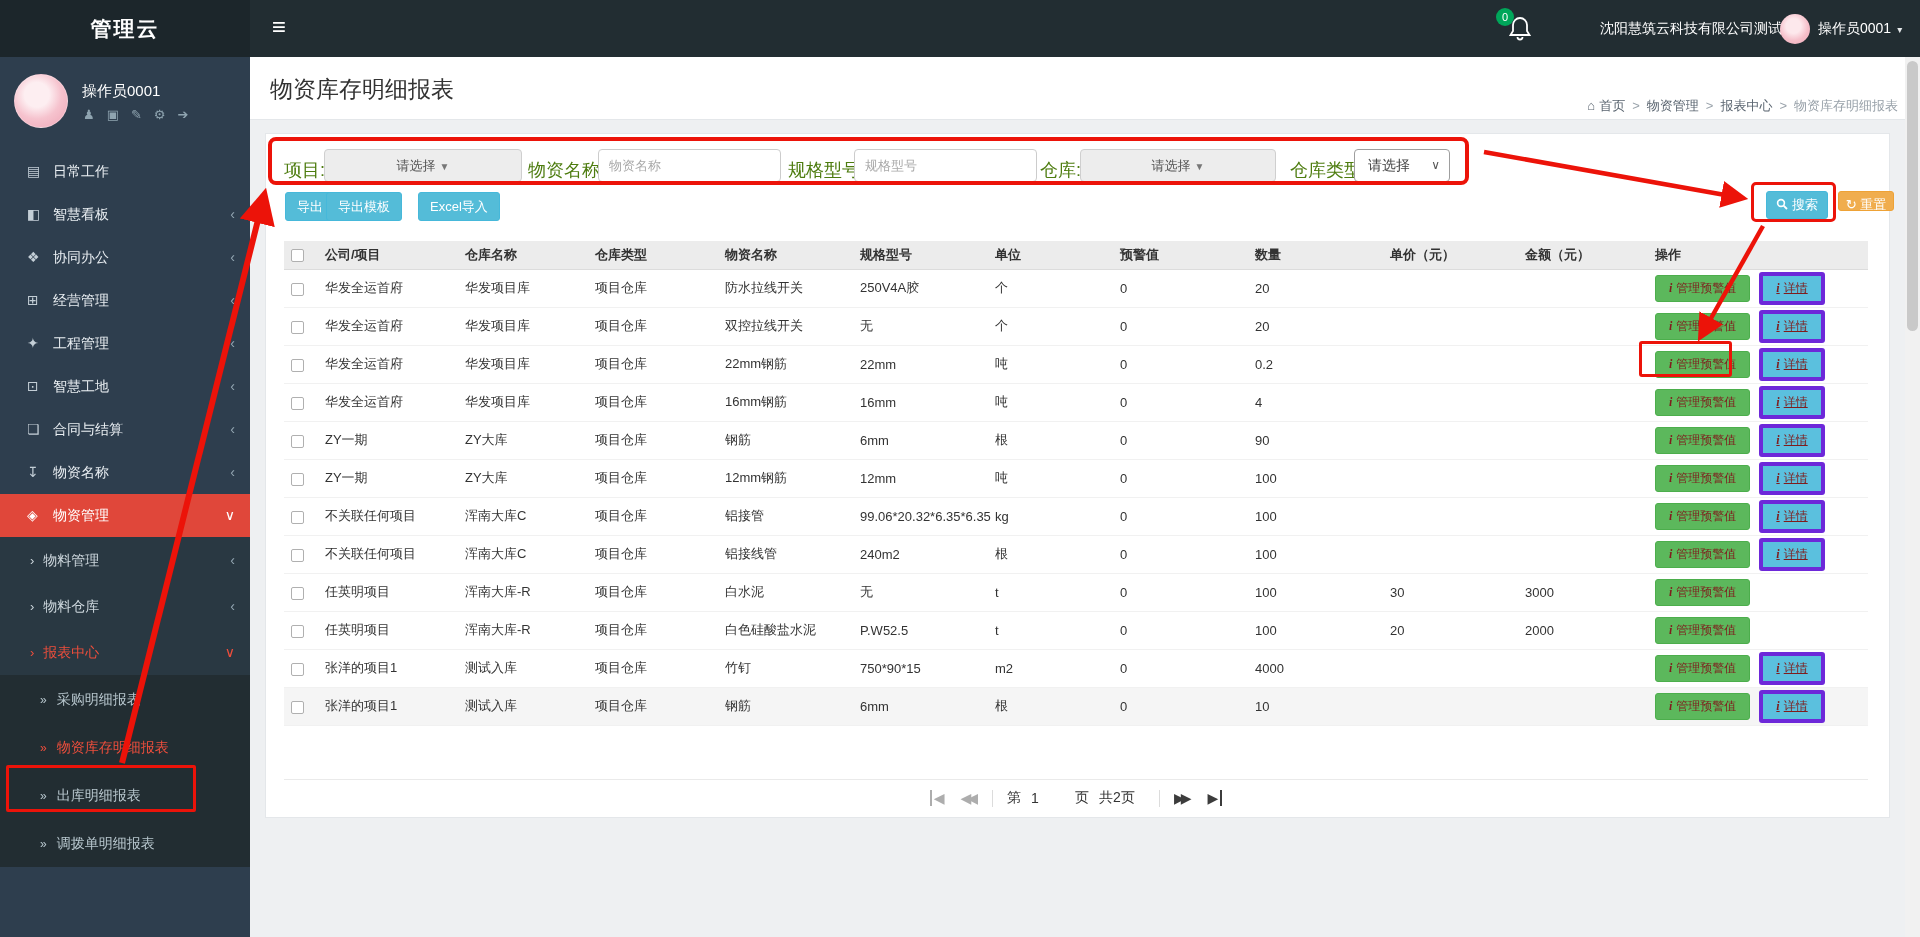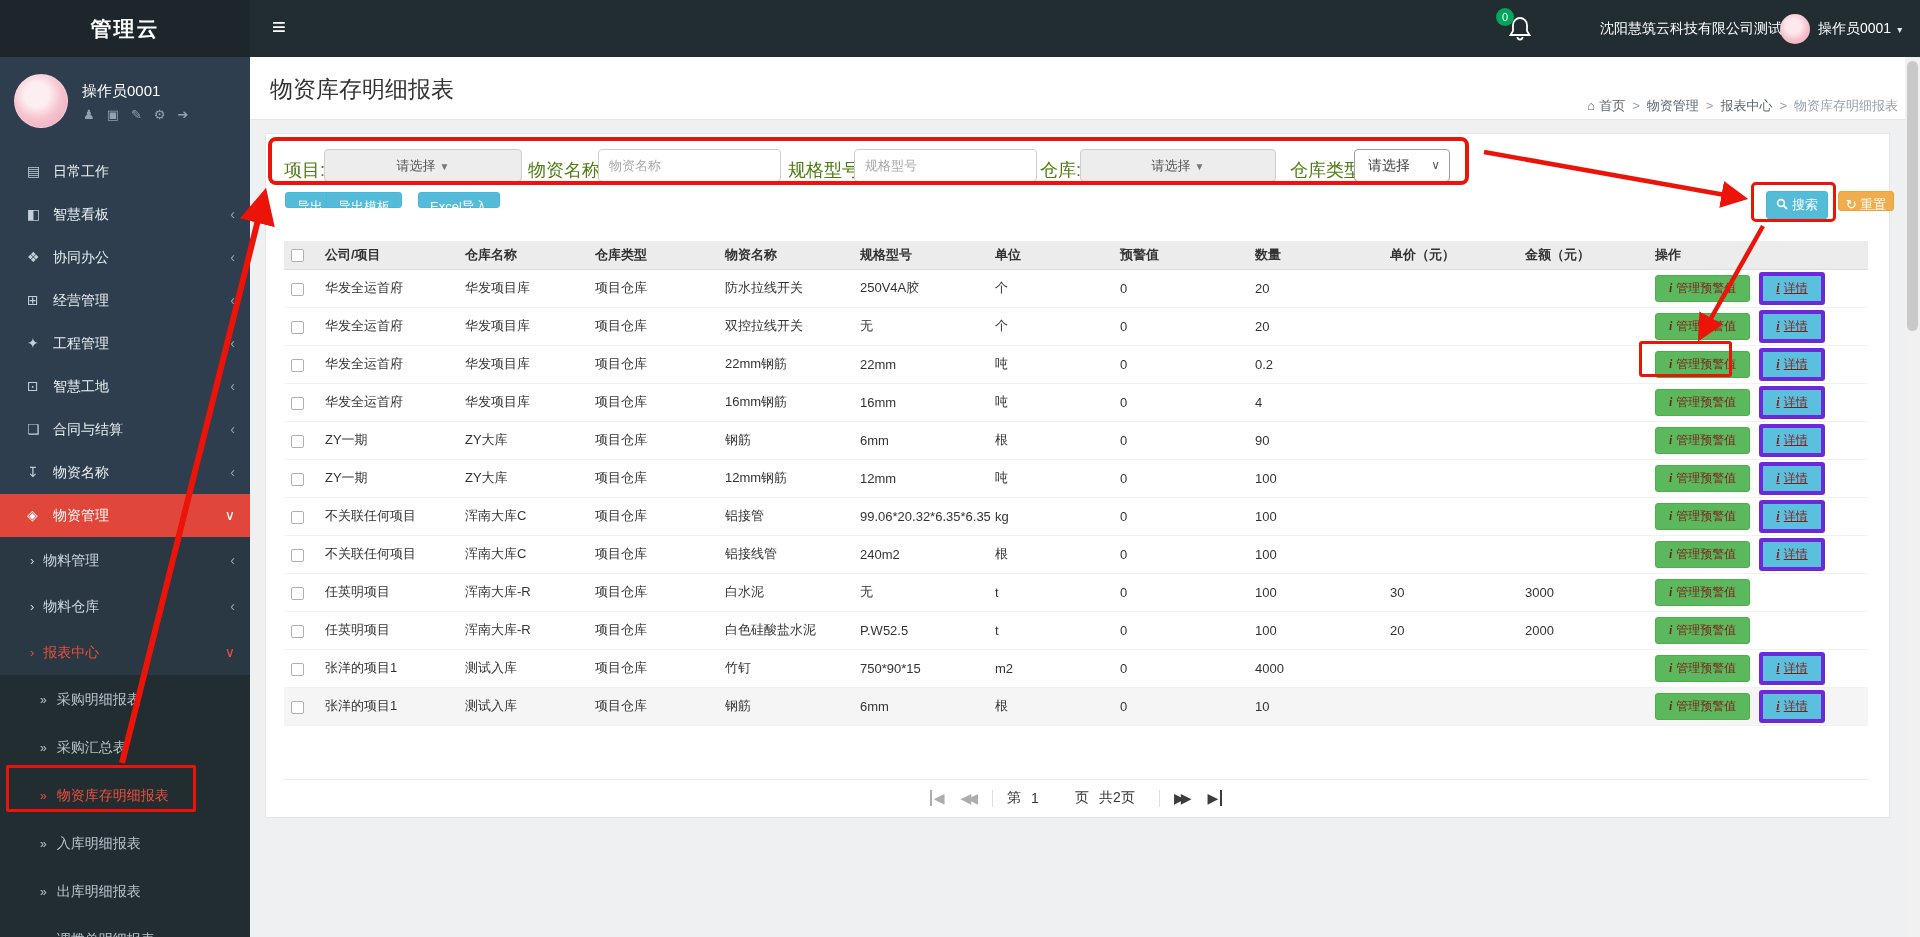--- a/index.html
+++ b/index.html
@@ -67,21 +67,21 @@
   .dd-gray .caret2 { font-size:10px; color:#777; margin-left:4px; }
   .f-input { position:absolute; top:15px; height:33px; border:1px solid #ccc; border-radius:4px; padding:0 10px;
              font-size:13px; color:#333; font-family:inherit; }
   .f-input::placeholder { color:#a9a9a9; }
   .f-select { position:absolute; top:15px; height:33px; background:#fff; border:1px solid #9e9e9e; border-radius:4px;
               font-size:14px; color:#444; line-height:31px; padding-left:13px; cursor:pointer; }
   .f-select .sel-chev { position:absolute; right:9px; top:0; color:#555; font-size:12px; }
 
   .btn { display:inline-block; border-radius:3px; color:#fff; font-size:13px; text-align:center; cursor:pointer; }
   .btn-teal { background:#54bcd8; border:1px solid #46b8da; }
-  .tool-btn { position:absolute; top:58px; height:16px; line-height:27px; padding:0 11px; }
+  .tool-btn { position:absolute; top:58px; height:29px; line-height:27px; padding:0 11px; }
   .btn-search { position:absolute; left:1500px; top:57px; width:62px; height:28px; line-height:26px; }
   .btn-reset { position:absolute; left:1572px; top:57px; width:56px; height:20px; line-height:26px;
                background:#f0ad4e; border:1px solid #eea236; }
   .mag { display:inline-block; vertical-align:-1px; margin-right:4px; }
 
   
   .tbl { position:absolute; left:18px; top:107px; width:1584px; border-collapse:collapse; table-layout:fixed; }
   .tbl th { background:#ececec; font-size:13px; font-weight:bold; color:#333; text-align:left; height:28px;
             padding:0 0 0 14px; border-bottom:1px solid #dcdcdc; }
   .tbl td { font-size:13px; color:#333; height:38px; padding:0 0 0 14px; border-bottom:1px solid #f1f1f1;
@@ -155,23 +155,21 @@
       <div class="m-item"><span class="ico">⊡</span><span>智慧工地</span><span class="chev">‹</span></div>
       <div class="m-item"><span class="ico">❏</span><span>合同与结算</span><span class="chev">‹</span></div>
       <div class="m-item"><span class="ico">↧</span><span>物资名称</span><span class="chev">‹</span></div>
       <div class="m-item active"><span class="ico">◈</span><span>物资管理</span><span class="chev">∨</span></div>
       <div class="sub2">
         <div class="s2-item"><span class="pre">›</span><span>物料管理</span><span class="chev">‹</span></div>
         <div class="s2-item"><span class="pre">›</span><span>物料仓库</span><span class="chev">‹</span></div>
         <div class="s2-item active"><span class="pre">›</span><span>报表中心</span><span class="chev">∨</span></div>
         <div class="sub3">
           <div class="s3-item"><span class="pre">»</span><span>采购明细报表</span></div>
-          <div class="s3-item"><span class="pre">»</span><span>采购汇总表</span></div>
           <div class="s3-item active"><span class="pre">»</span><span>物资库存明细报表</span></div>
-          <div class="s3-item"><span class="pre">»</span><span>入库明细报表</span></div>
           <div class="s3-item"><span class="pre">»</span><span>出库明细报表</span></div>
           <div class="s3-item"><span class="pre">»</span><span>调拨单明细报表</span></div>
         </div>
       </div>
     </div>
 </div>
 
 <div class="content-hd">
   <div class="page-title">物资库存明细报表</div>
   <div class="breadcrumb" id="breadcrumb"><span class="home-ico">⌂</span><span class="bc-link">首页</span><span class="sep">&gt;</span><span class="bc-link">物资管理</span><span class="sep">&gt;</span><span class="bc-link">报表中心</span><span class="sep">&gt;</span><span class="last">物资库存明细报表</span></div>

